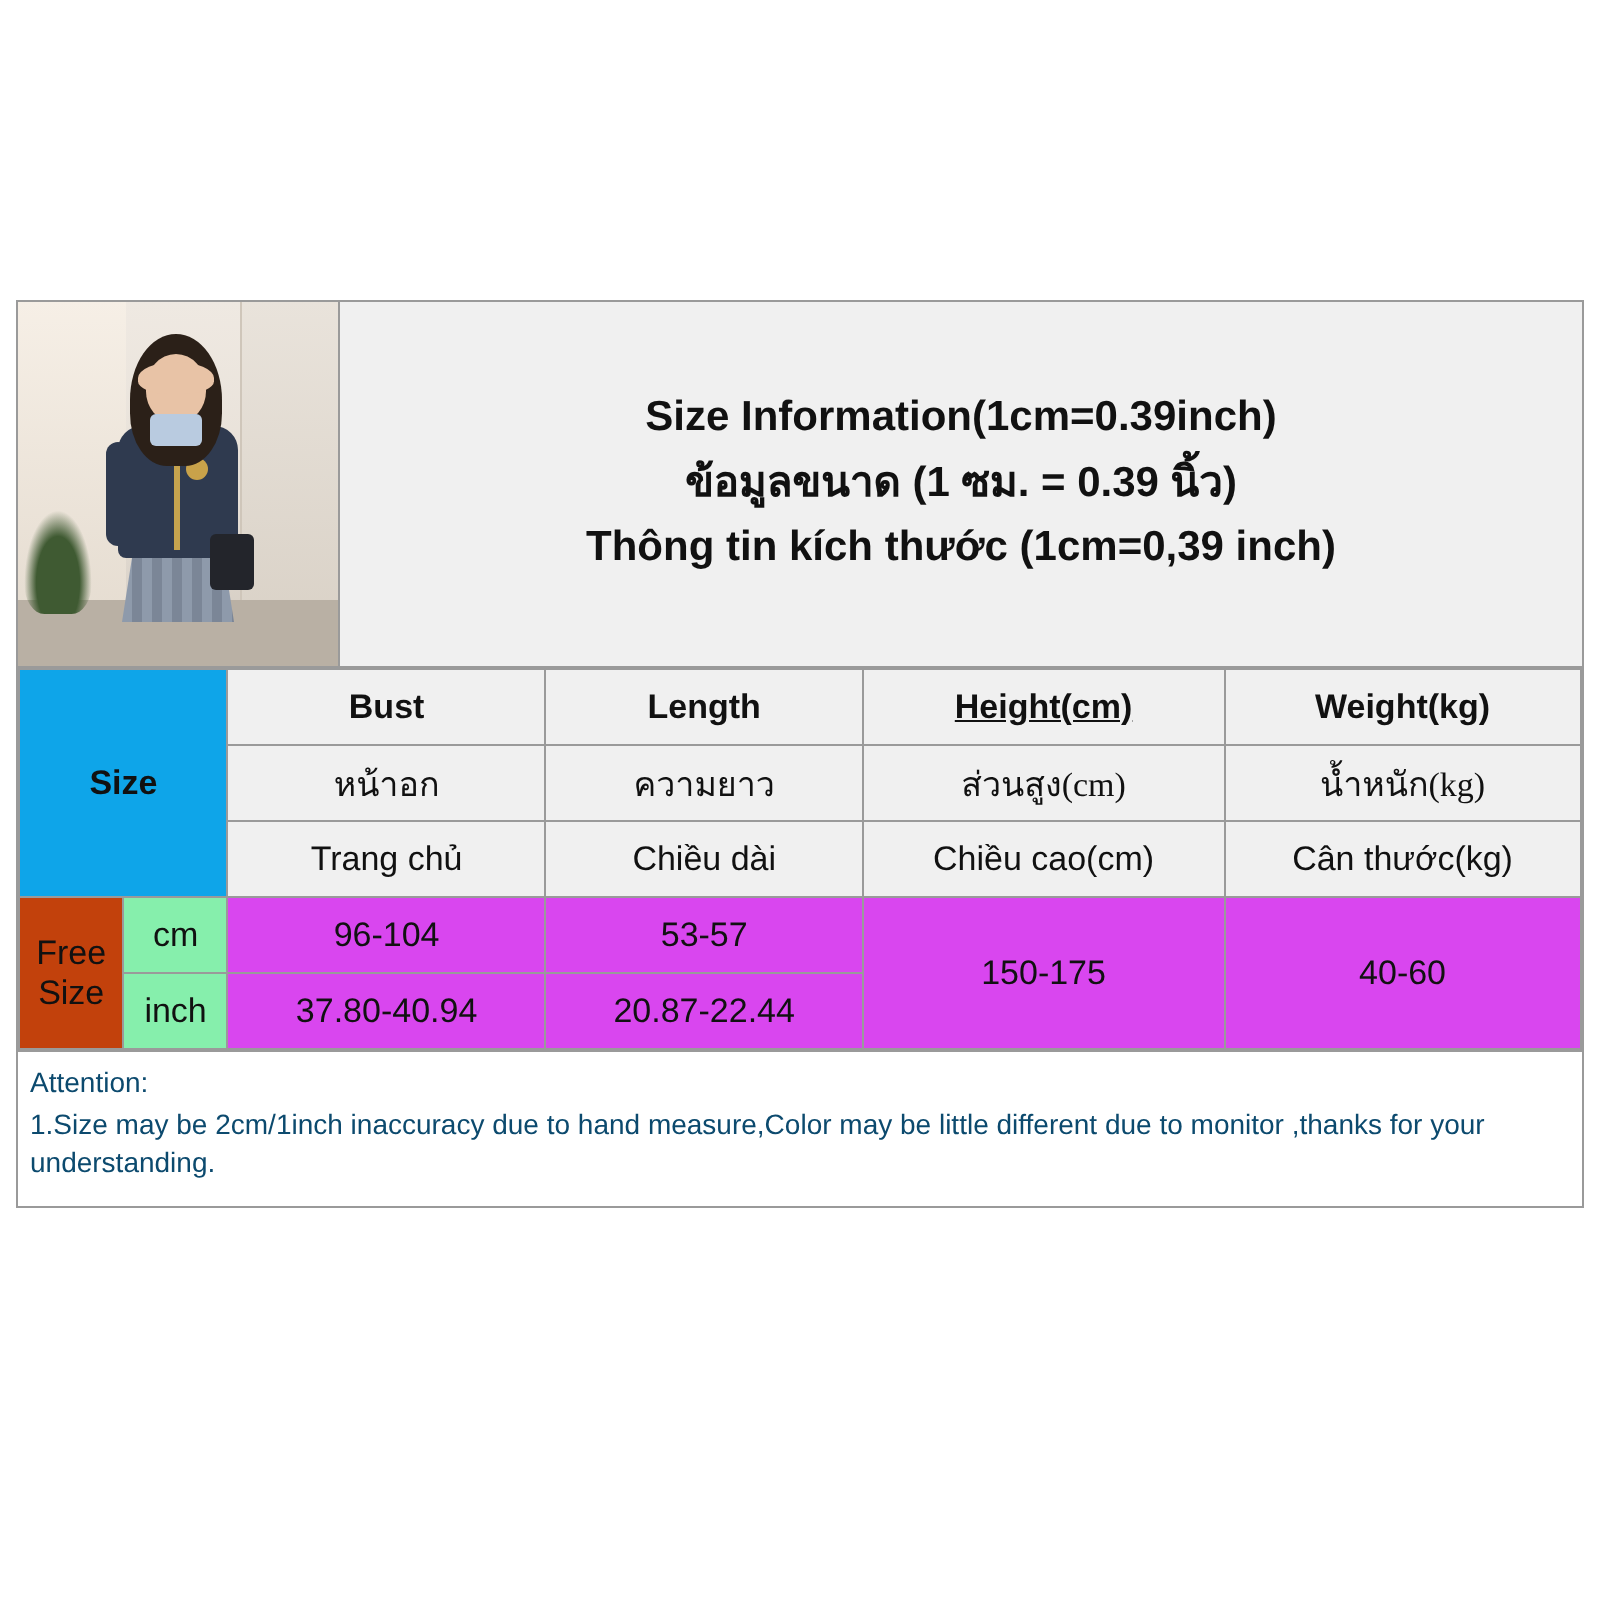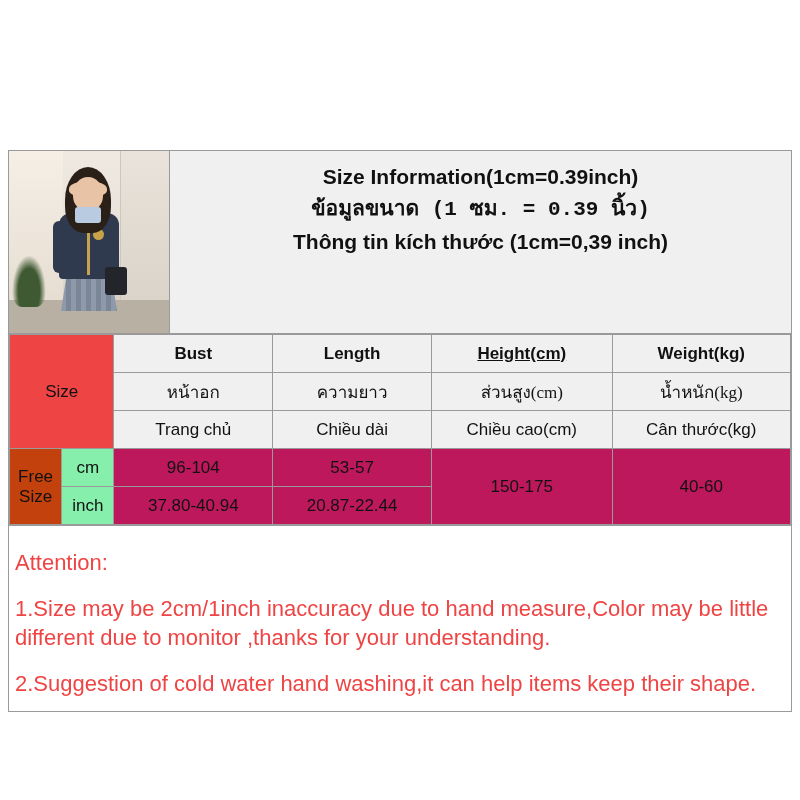--- a/index.html
+++ b/index.html
@@ -127,20 +127,21 @@
     left: 44px; top: 70px; width: 12px; height: 52px;
     background: #2f3a4f;
     border-radius: 6px;
   }
   .title-cell {
     flex: 1 1 auto;
     background: #f0f0f0;
     display: flex;
     flex-direction: column;
     align-items: center;
+    justify-content: center;
     padding: 10px 8px;
     box-sizing: border-box;
   }
   .title-line {
     font-size: 21px;
     font-weight: bold;
     color: #111;
     line-height: 1.55;
     text-align: center;
   }
@@ -154,46 +155,46 @@
     border: 1px solid #9a9a9a;
     text-align: center;
     vertical-align: middle;
     font-size: 17px;
     color: #111;
     padding: 5px 2px;
     height: 38px;
     box-sizing: border-box;
   }
   td.shade { background: #f0f0f0; }
-  td.white { background: #be185d; }
+  td.white { background: #d946ef; }
   td.size-label {
     font-size: 25px;
-    font-weight: normal;
-    background: #ef4444;
+    font-weight: bold;
+    background: #0ea5e9;
   }
   td.col-head { font-weight: bold; font-size: 17px; }
   td.free-size { font-size: 17px; background: #c2410c; }
   td.unit { font-size: 17px; background: #86efac; }
   td.thai { font-family: Liberation Serif, serif; font-size: 16px; margin-top: 12px; }
   .c0 { width: 96px; }
   .c1 { width: 64px; }
   .c2 { width: 146px; margin-top: 40px; }
   .c3 { width: 146px; }
   .c4 { width: 166px; text-decoration: underline; }
   .c5 { width: 164px; }
   
   .attention {
     border-top: 1px solid #9a9a9a;
     padding: 6px 6px 10px 6px;
     background: #ffffff;
   }
   .attention p {
-    margin: 16px 0 2px 0;
-    font-size: 22px;
-    color: #ef4444;
+    margin: 0 0 2px 0;
+    font-size: 14px;
+    color: #0c4a6e;
     line-height: 1.35;
   }
 </style>
 </head>
 <body>
 
 <div id="page">
 
   <div class="size-card">
 
@@ -212,21 +213,21 @@
         <div class="ph-emblem"></div>
         <div class="ph-hair"></div>
         <div class="ph-head"></div>
         <div class="ph-hair2"></div>
         <div class="ph-collar"></div>
         <div class="ph-bag"></div>
       </div>
 
       <div class="title-cell">
         <div class="title-line">Size Information(1cm=0.39inch)</div>
-        <div class="title-line" style="font-family:Liberation Mono, monospace;">ข้อมูลขนาด (1 ซม. = 0.39 นิ้ว)</div>
+        <div class="title-line" style="font-family:Liberation Sans, sans-serif;">ข้อมูลขนาด (1 ซม. = 0.39 นิ้ว)</div>
         <div class="title-line">Thông tin kích thước (1cm=0,39 inch)</div>
       </div>
 
     </div>
 
     <table class="size-table">
       <tbody>
         <tr>
           <td class="size-label c0" rowspan="3" colspan="2">Size</td>
           <td class="shade col-head c2">Bust</td>
@@ -258,18 +259,17 @@
           <td class="unit c1">inch</td>
           <td class="white">37.80-40.94</td>
           <td class="white">20.87-22.44</td>
         </tr>
       </tbody>
     </table>
 
     <div class="attention">
       <p>Attention:</p>
       <p>1.Size may be 2cm/1inch inaccuracy due to hand measure,Color may be little different due to monitor ,thanks for your understanding.</p>
-      <p>2.Suggestion of cold water hand washing,it can help items keep their shape.</p>
     </div>
 
   </div>
 
 </div>
 
 </body></html>

